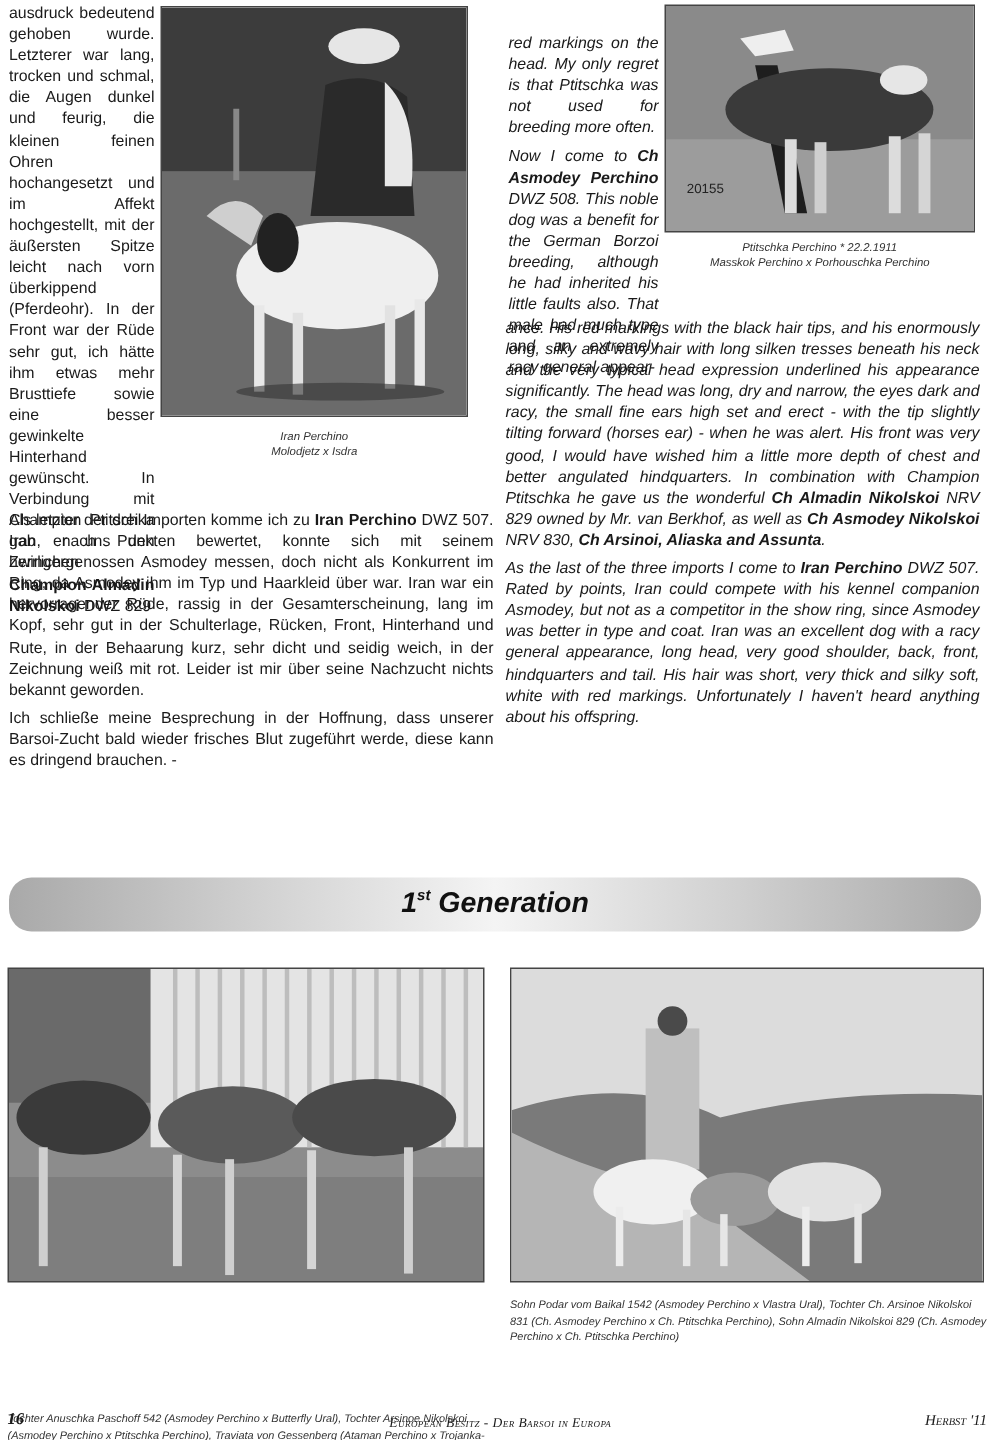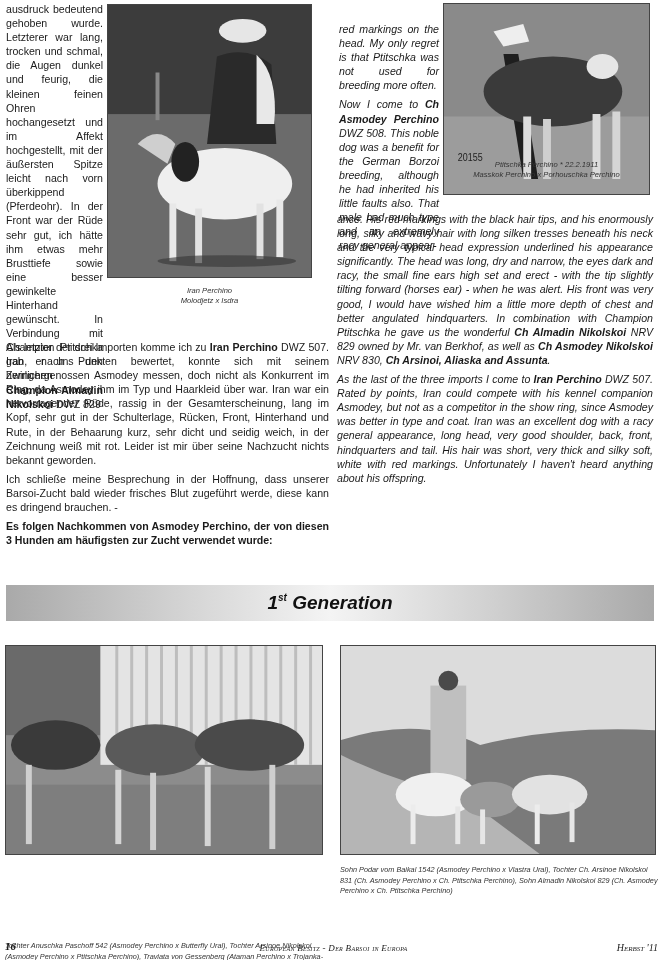--- a/index.html
+++ b/index.html
@@ -15,52 +15,51 @@
   #left-top { left: 6px; top: 2px; width: 97px; }
   #left-full { left: 6px; top: 340px; width: 323px; }
 
   #right-top { left: 339px; top: 2px; width: 100px; margin-top: 20px; }
   #right-full { left: 337px; top: 212px; width: 316px; }
 
   .photo { position: absolute; border: 1px solid #444; overflow: hidden; }
   .photo svg { display: block; width: 100%; height: 100%; }
 
   #photo-iran { left: 107px; top: 4px; width: 205px; height: 274px; }
-  #photo-ptitschka { left: 443px; top: 3px; width: 207px; height: 192px; }
+  #photo-ptitschka { left: 443px; top: 3px; width: 207px; height: 152px; }
   #photo-gen1-left { left: 5px; top: 645px; width: 318px; height: 210px; }
   #photo-gen1-right { left: 340px; top: 645px; width: 316px; height: 210px; }
 
   .caption { position: absolute; font-style: italic; font-size: 7.6px; line-height: 10px; color: #333; text-align: center; }
   #cap-iran { left: 107px; top: 286px; width: 205px; }
   #cap-ptitschka { left: 443px; top: 160px; width: 207px; }
   .caption-l { position: absolute; font-style: italic; font-size: 7.3px; line-height: 10.5px; color: #333; text-align: left; }
   #cap-gen1-left { left: 5px; top: 917px; width: 320px; margin-top: 24px; }
   #cap-gen1-right { left: 340px; top: 865px; width: 318px; }
 
   #gen-banner { position: absolute; left: 6px; top: 585px; width: 648px; height: 36px;
     background: linear-gradient(to right, #a9a9a9 0%, #d0d0d0 25%, #f4f4f4 50%, #d0d0d0 75%, #a9a9a9 100%);
-    display: flex; align-items: center; justify-content: center; }
+    display: flex; align-items: center; justify-content: center; border-radius: 15px; }
   #gen-title { font-size: 19px; font-weight: bold; font-style: italic; color: #111; }
   #gen-title sup { font-size: 10px; vertical-align: 8px; }
 
   #footer-page { position: absolute; left: 5px; top: 940px; font-size: 11px; font-style: italic; font-weight: bold; font-family: "Liberation Serif", serif; }
   #footer-title { position: absolute; left: 0; width: 667px; top: 943px; text-align: center; font-size: 9px; font-style: italic; font-variant: small-caps; font-family: "Liberation Serif", serif; letter-spacing: 0.3px; }
   #footer-issue { position: absolute; right: 9px; top: 942px; font-size: 10px; font-style: italic; font-variant: small-caps; font-family: "Liberation Serif", serif; }
 </style>
 </head>
 <body>
 
 <div id="left-top" class="col">
   <p><span>ausdruck bedeutend gehoben wurde. Letzterer war lang, trocken und schmal, die Augen dunkel und feurig, die kleinen feinen Ohren hochangesetzt und im Affekt hochgestellt, mit der äußersten Spitze leicht nach vorn überkippend (Pferdeohr). In der Front war der Rüde sehr gut, ich hätte ihm etwas mehr Brusttiefe sowie eine besser gewinkelte Hinterhand gewünscht. In Verbindung mit Champion Ptitschka gab er uns den herrlichen </span><b>Champion Almadin Nikolskoi</b><span> DWZ 829</span></p>
 </div>
 
 <div id="left-full" class="col">
   <p><span>Als letzter der drei Importen komme ich zu </span><b>Iran Perchino</b><span> DWZ 507. Iran, nach Punkten bewertet, konnte sich mit seinem Zwingergenossen Asmodey messen, doch nicht als Konkurrent im Ring, da Asmodey ihm im Typ und Haarkleid über war. Iran war ein hervorragender Rüde, rassig in der Gesamterscheinung, lang im Kopf, sehr gut in der Schulterlage, Rücken, Front, Hinterhand und Rute, in der Behaarung kurz, sehr dicht und seidig weich, in der Zeichnung weiß mit rot. Leider ist mir über seine Nachzucht nichts bekannt geworden.</span></p>
   <p>Ich schließe meine Besprechung in der Hoffnung, dass unserer Barsoi-Zucht bald wieder frisches Blut zugeführt werde, diese kann es dringend brauchen. -</p>
-  <p><b>Es folgen Nachkommen von Asmodey Perchino, der von diesen 3 Hunden am häufigsten zur Zucht verwendet wurde:</b></p>
 </div>
 
 <div id="photo-iran" class="photo">
   <svg viewBox="0 0 205 274" preserveAspectRatio="none">
     <rect width="205" height="274" fill="#5a5a5a"></rect>
     <rect width="205" height="110" fill="#3c3c3c"></rect>
     <rect y="110" width="205" height="164" fill="#6b6b6b"></rect>
     <rect x="48" y="68" width="4" height="48" fill="#888"></rect>
     <ellipse cx="136" cy="26" rx="24" ry="12" fill="#e6e6e6"></ellipse>
     <path d="M110 52 Q140 40 165 60 L170 140 L100 140 Z" fill="#2a2a2a"></path>

